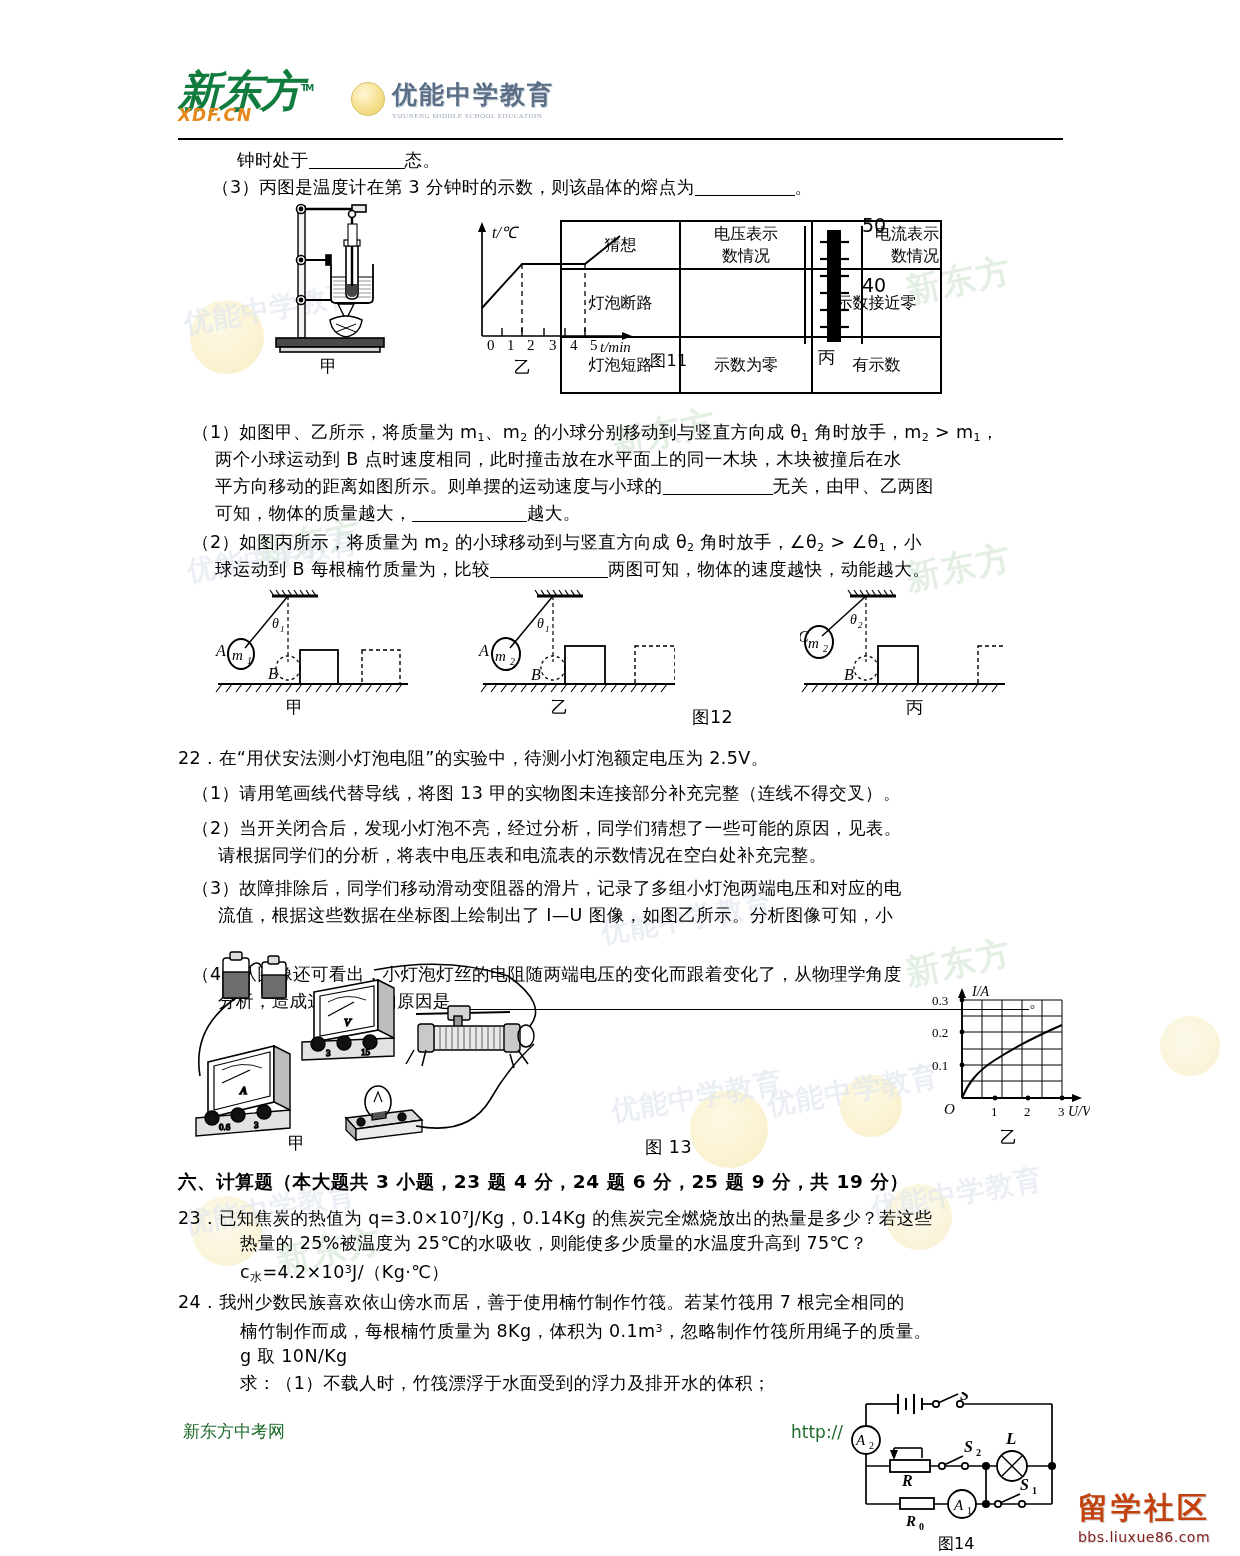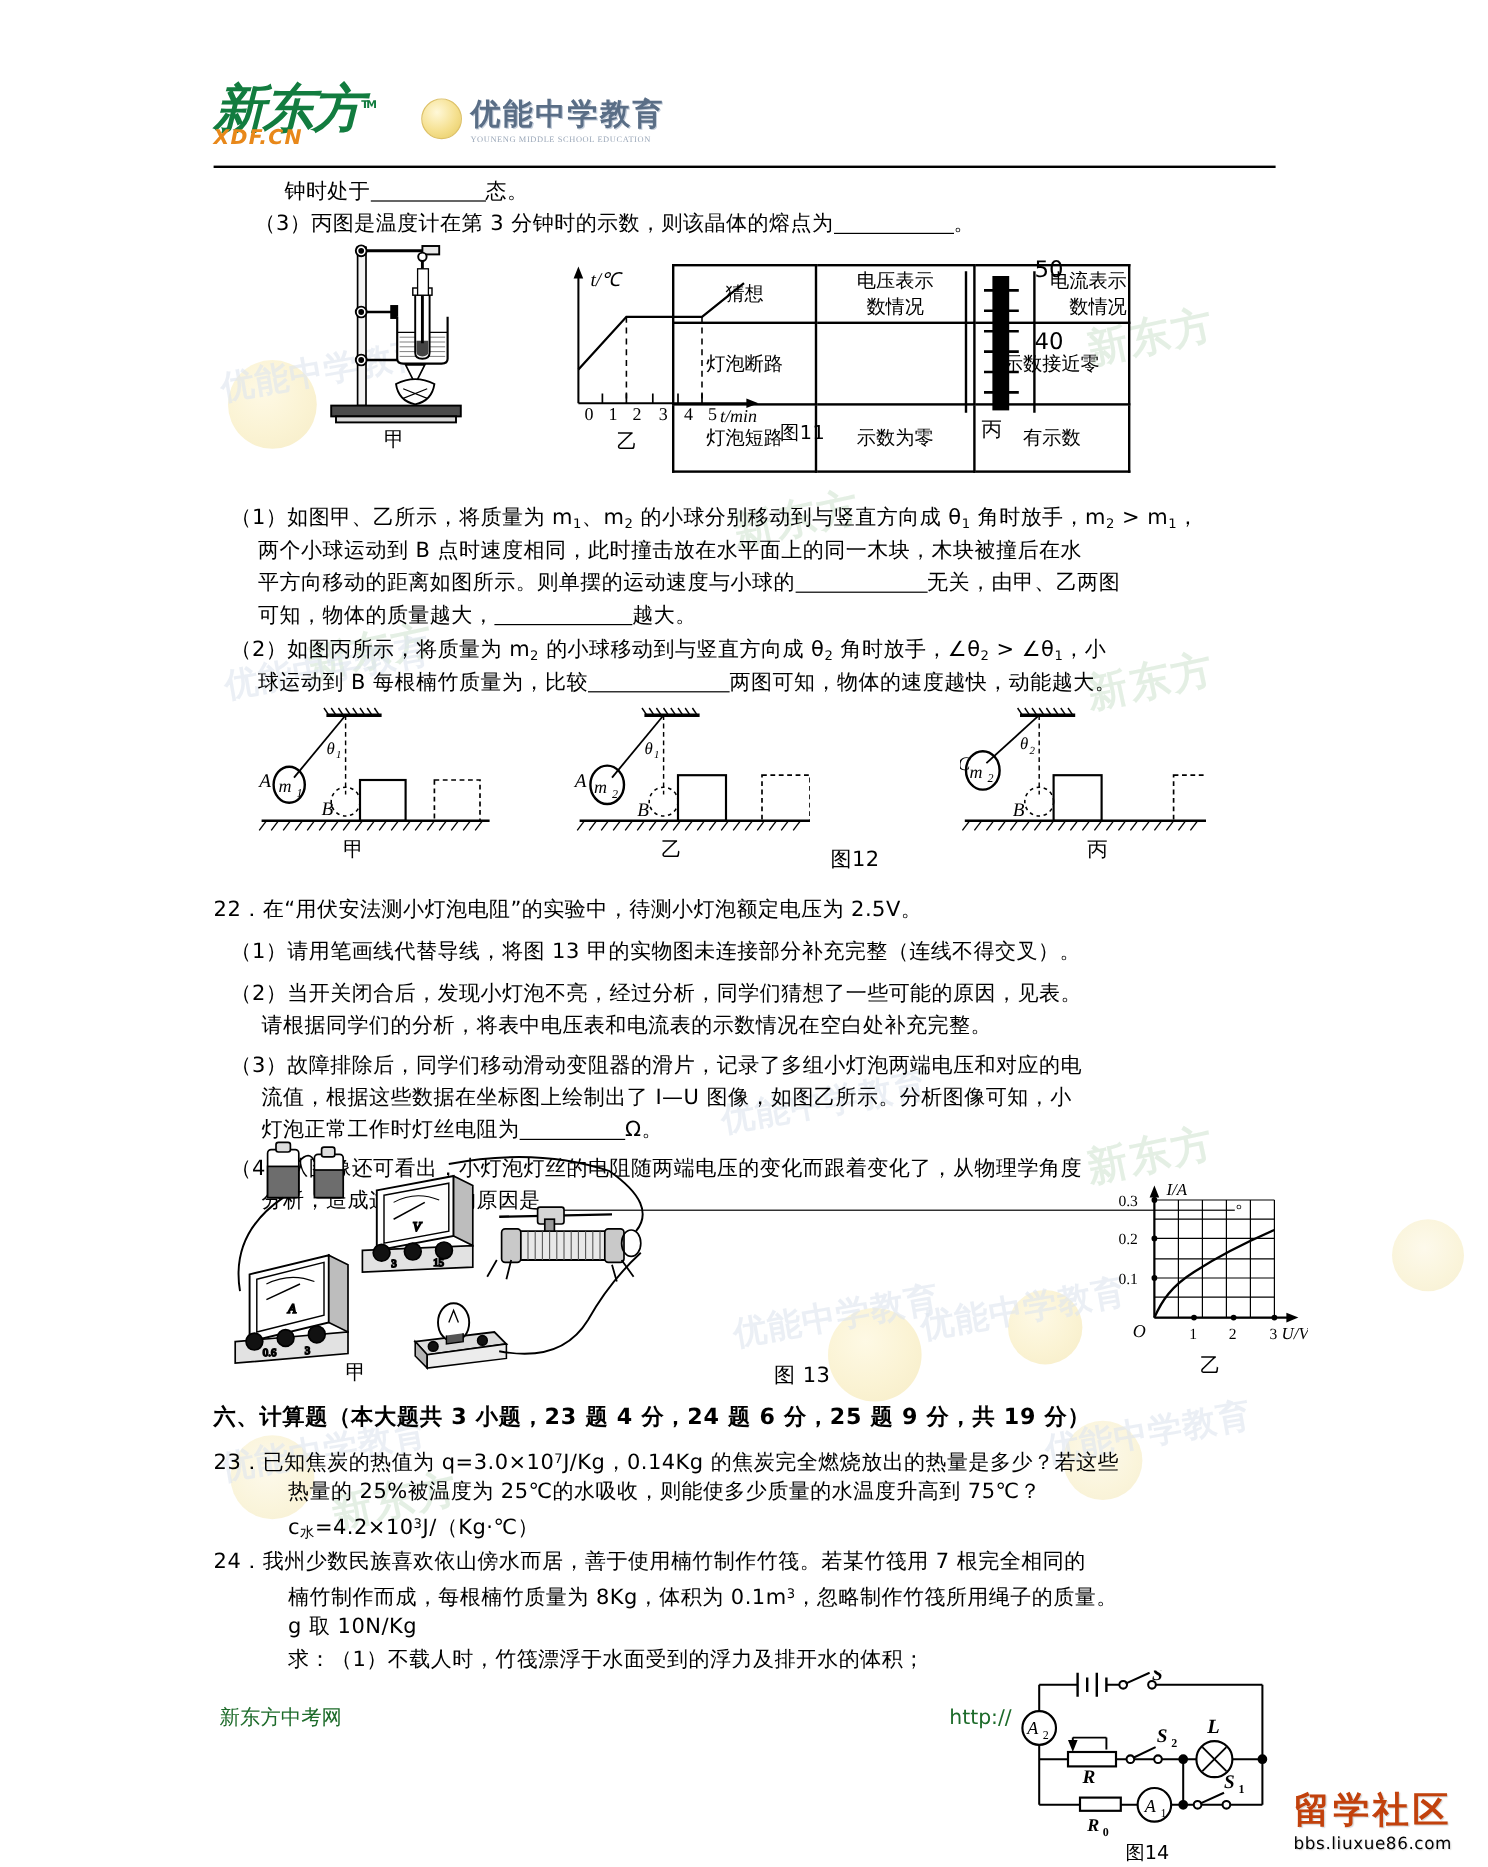--- a/index.html
+++ b/index.html
@@ -68,21 +68,21 @@
   .fig-lbl{position:absolute;font-family:"DejaVu Sans","Liberation Sans",sans-serif;
            font-size:17px;}
 
   
   .footer{position:absolute;font-family:"DejaVu Sans","Liberation Sans",sans-serif;
           font-size:17px;color:#1d6b2a;}
   .wm-liu{position:absolute;left:1055px;top:1488px;width:178px;text-align:center;
           font-family:"DejaVu Sans","Liberation Sans",sans-serif;}
   .wm-liu .l1{font-size:30px;font-weight:bold;color:#c2410c;letter-spacing:3px;
               text-shadow:1px 1px 1px #d2d2d2;}
-  .wm-liu .l2{font-size:14px;color:#000000;letter-spacing:.5px;text-shadow:1px 1px 1px #d8d8d8;}
+  .wm-liu .l2{font-size:14px;color:#7f1d1d;letter-spacing:.5px;text-shadow:1px 1px 1px #d8d8d8;}
 </style>
 </head>
 <body>
 
 <div class="page">
 
   <div class="wm-circle" style="left:190px;top:300px;width:74px;height:74px;"></div>
   <div class="wm-circle" style="left:690px;top:1090px;width:78px;height:78px;"></div>
   <div class="wm-circle" style="left:840px;top:1075px;width:62px;height:62px;"></div>
   <div class="wm-oval" style="left:192px;top:1196px;width:70px;height:70px;"></div>
@@ -446,23 +446,20 @@
     <div class="fig-lbl" style="left:106px;top:112px;">丙</div>
   </div>
   <div class="txt" style="left:692px;top:705px;">图12</div>
 
   <div class="txt" style="left:178px;top:746px;">22．在“用伏安法测小灯泡电阻”的实验中，待测小灯泡额定电压为 2.5V。</div>
   <div class="txt" style="left:192px;top:781px;">（1）请用笔画线代替导线，将图 13 甲的实物图未连接部分补充完整（连线不得交叉）。</div>
   <div class="txt" style="left:192px;top:816px;">（2）当开关闭合后，发现小灯泡不亮，经过分析，同学们猜想了一些可能的原因，见表。</div>
   <div class="txt" style="left:218px;top:843px;">请根据同学们的分析，将表中电压表和电流表的示数情况在空白处补充完整。</div>
   <div class="txt" style="left:192px;top:876px;">（3）故障排除后，同学们移动滑动变阻器的滑片，记录了多组小灯泡两端电压和对应的电</div>
   <div class="txt" style="left:218px;top:903px;">流值，根据这些数据在坐标图上绘制出了 I—U 图像，如图乙所示。分析图像可知，小</div>
-  <div class="txt" style="left:218px;top:930px;">
-    <span>灯泡正常工作时灯丝电阻为</span><span class="blank" style="width:88px;"></span><span>Ω。</span>
-  </div>
   <div class="txt" style="left:192px;top:962px;">（4）从图像还可看出，小灯泡灯丝的电阻随两端电压的变化而跟着变化了，从物理学角度</div>
   <div class="txt" style="left:218px;top:989px;">
     <span>分析，造成这一现象的原因是</span><span class="blank" style="width:578px;"></span><span>。</span>
   </div>
 
   <div class="fig" style="left:178px;top:950px;">
     <svg width="460" height="200" viewBox="0 0 460 200">
       <g stroke="#000" fill="none" stroke-width="1.4">
 
         <g>

